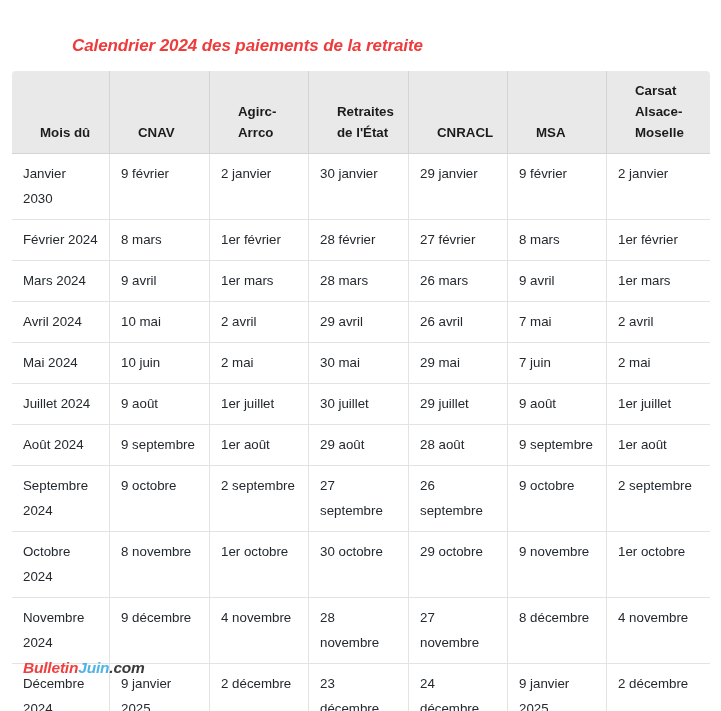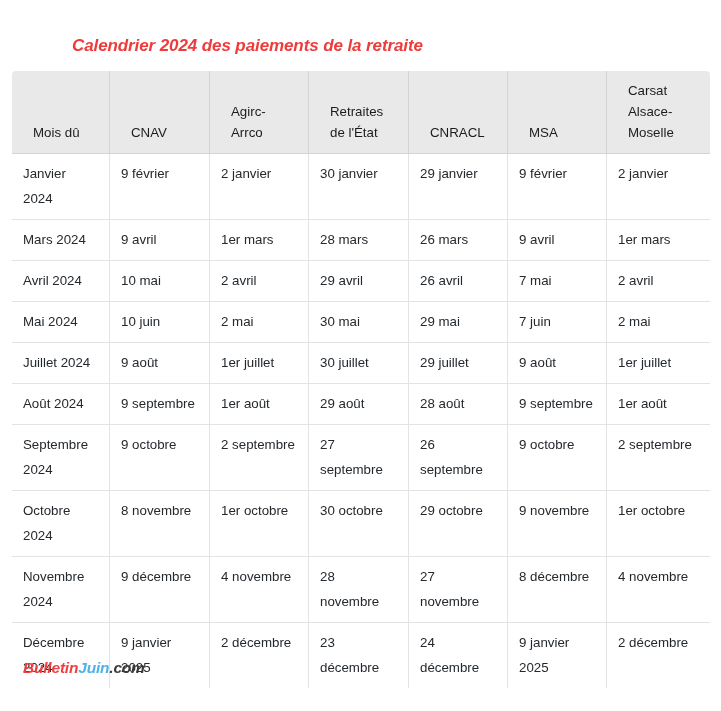--- a/index.html
+++ b/index.html
@@ -59,24 +59,24 @@
   table.pay-table col.c0 { width: 98px; }
   table.pay-table col.c1 { width: 100px; }
   table.pay-table col.c2 { width: 99px; }
   table.pay-table col.c3 { width: 100px; }
   table.pay-table col.c4 { width: 99px; }
   table.pay-table col.c5 { width: 99px; }
   table.pay-table col.c6 { width: 104px; }
 
   table.pay-table thead th {
     background: #e9e9e9;
-    font-weight: normal;
+    font-weight: bold;
     text-align: left;
     vertical-align: bottom;
-    padding: 9px 11px 10px 21px;
+    padding: 9px 11px 10px 28px;
     border-right: 1px solid #d4d4d4;
     border-bottom: 1px solid #d4d4d4;
     line-height: 21px;
     height: 43px;
     font-size: 13.3px;
     color: #1c1c1c;
   }
   table.pay-table thead th:last-child { border-right: none; }
 
   table.pay-table tbody td {
@@ -131,27 +131,36 @@
           <th>CNAV</th>
           <th>Agirc-Arrco</th>
           <th>Retraites de l'État</th>
           <th>CNRACL</th>
           <th>MSA</th>
           <th>Carsat Alsace-Moselle</th>
         </tr>
       </thead>
       <tbody>
         <tr>
-          <td>Janvier 2024</td>
+          <td>Janvier 2030</td>
           <td>9 février</td>
           <td>2 janvier</td>
           <td>30 janvier</td>
           <td>29 janvier</td>
           <td>9 février</td>
           <td>2 janvier</td>
+        </tr>
+        <tr>
+          <td>Février 2024</td>
+          <td>8 mars</td>
+          <td>1er février</td>
+          <td>28 février</td>
+          <td>27 février</td>
+          <td>8 mars</td>
+          <td>1er février</td>
         </tr>
         <tr>
           <td>Mars 2024</td>
           <td>9 avril</td>
           <td>1er mars</td>
           <td>28 mars</td>
           <td>26 mars</td>
           <td>9 avril</td>
           <td>1er mars</td>
         </tr>

